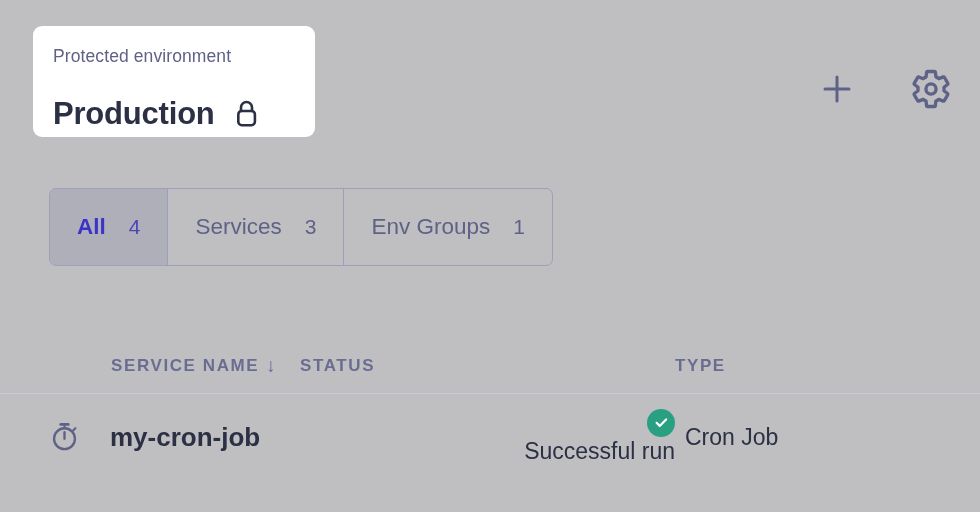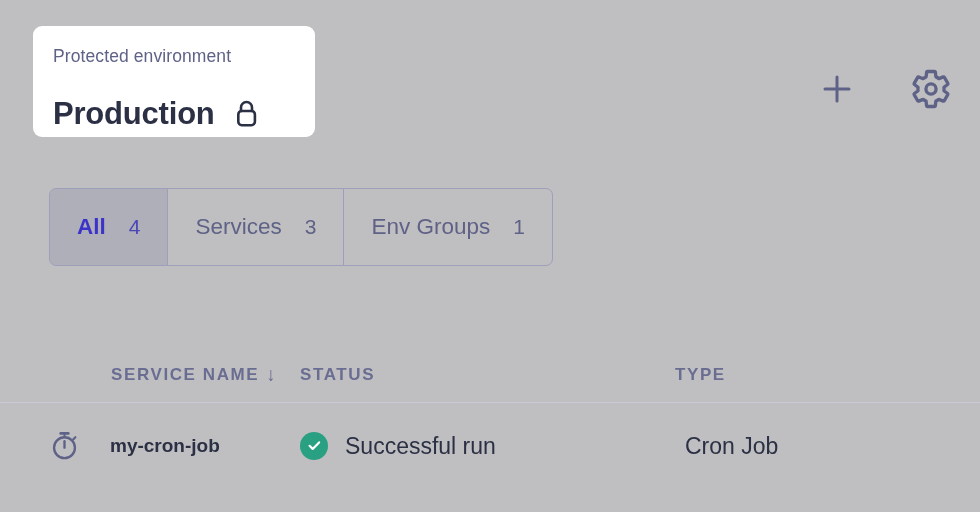--- a/index.html
+++ b/index.html
@@ -124,21 +124,21 @@
     line-height: 26px;
     color: #5f6287;
     white-space: nowrap;
   }
   .tab.active .tab-count { color: #4a46b8; }
 
   
   .table {
     position: absolute;
     left: 0;
-    top: 348px;
+    top: 339px;
     width: 980px;
   }
   .table-header {
     display: flex;
     align-items: center;
     height: 55px;
     border-bottom: 1px solid #c9cad8;
     box-sizing: border-box;
   }
   .th {
@@ -173,32 +173,33 @@
     width: 300px;
     display: flex;
     align-items: center;
     padding-left: 48px;
     box-sizing: border-box;
   }
   .timer-icon { display: block; width: 33px; height: 33px; color: #5f6287; flex: none; }
   .timer-icon svg { display: block; width: 33px; height: 33px; }
   .service-name {
     margin-left: 29px;
-    font-size: 19px;
+    font-size: 26px;
     line-height: 28px;
     font-weight: bold;
     color: #2b3044;
     white-space: nowrap;
   }
 
   .cell-status {
     width: 375px;
     display: flex;
     align-items: flex-end;
     box-sizing: border-box;
+    flex-direction: column;
   }
   .status-dot {
     width: 28px;
     height: 28px;
     border-radius: 50%;
     background: #2aa083;
     display: flex;
     align-items: center;
     justify-content: center;
     flex: none;

